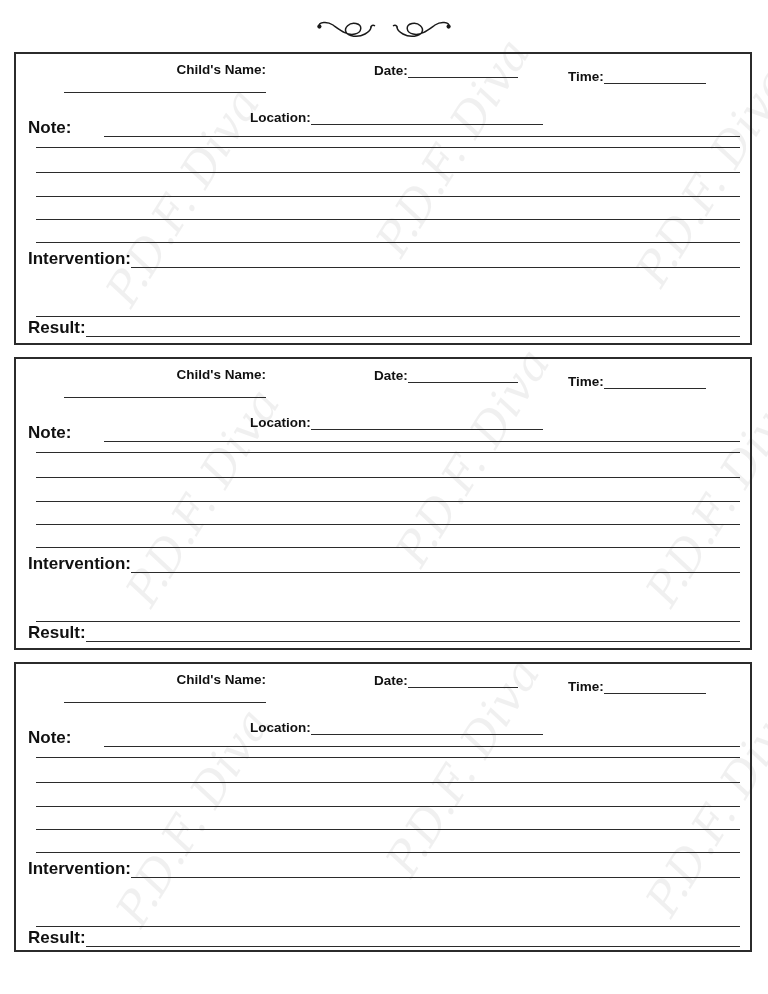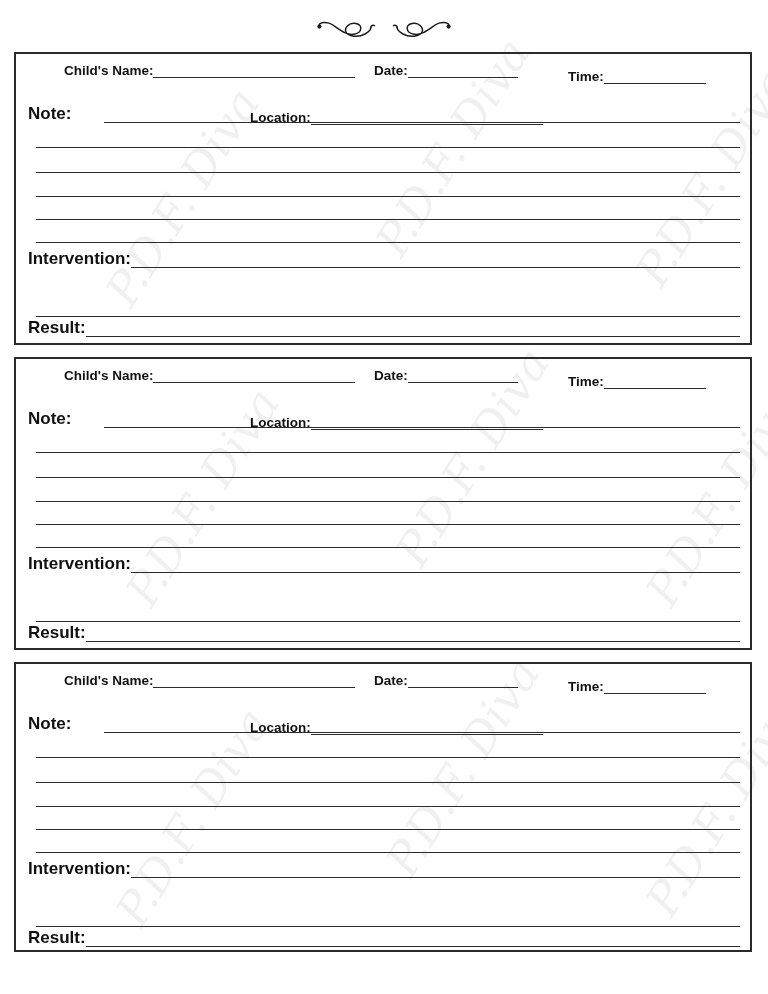--- a/index.html
+++ b/index.html
@@ -96,21 +96,21 @@
     color: #111;
     white-space: nowrap;
   }
   .field .lbl { line-height: 15px; }
   .field .rule {
     display: inline-block;
     height: 15px;
     border-bottom: 1.6px solid #2b2b2b;
   }
 
-  .f-childname { left: 48px;  top: 2px; }
+  .f-childname { left: 48px;  top: 2px; flex-direction: column; }
   .f-childname .rule { width: 202px; }
   .f-date     { left: 358px; top: 2px; }
   .f-date .rule { width: 110px; }
   .f-time     { left: 552px; top: 8px; }
   .f-time .rule { width: 102px; }
   .f-location { left: 234px; top: 1px; margin-top: 26px; }
   .f-location .rule { width: 232px; }
 
   
   .labeled-line {
@@ -135,21 +135,21 @@
 
   
   .blank-line {
     position: absolute;
     left: 20px;
     right: 10px;
     height: 0;
     border-bottom: 1.8px solid #2b2b2b;
   }
 
-  .l-note   { top: 50px; gap: 33px; }
+  .l-note   { top: 64px; gap: 33px; }
   .l-bl-1   { top: 93px; }
   .l-bl-2   { top: 118px; }
   .l-bl-3   { top: 142px; }
   .l-bl-4   { top: 165px; }
   .l-bl-5   { top: 188px; }
   .l-interv { top: 195px; }
   .l-result { top: 220px; margin-top: 44px; }
   .l-bl-6   { top: 262px; }
 </style>
 </head>

